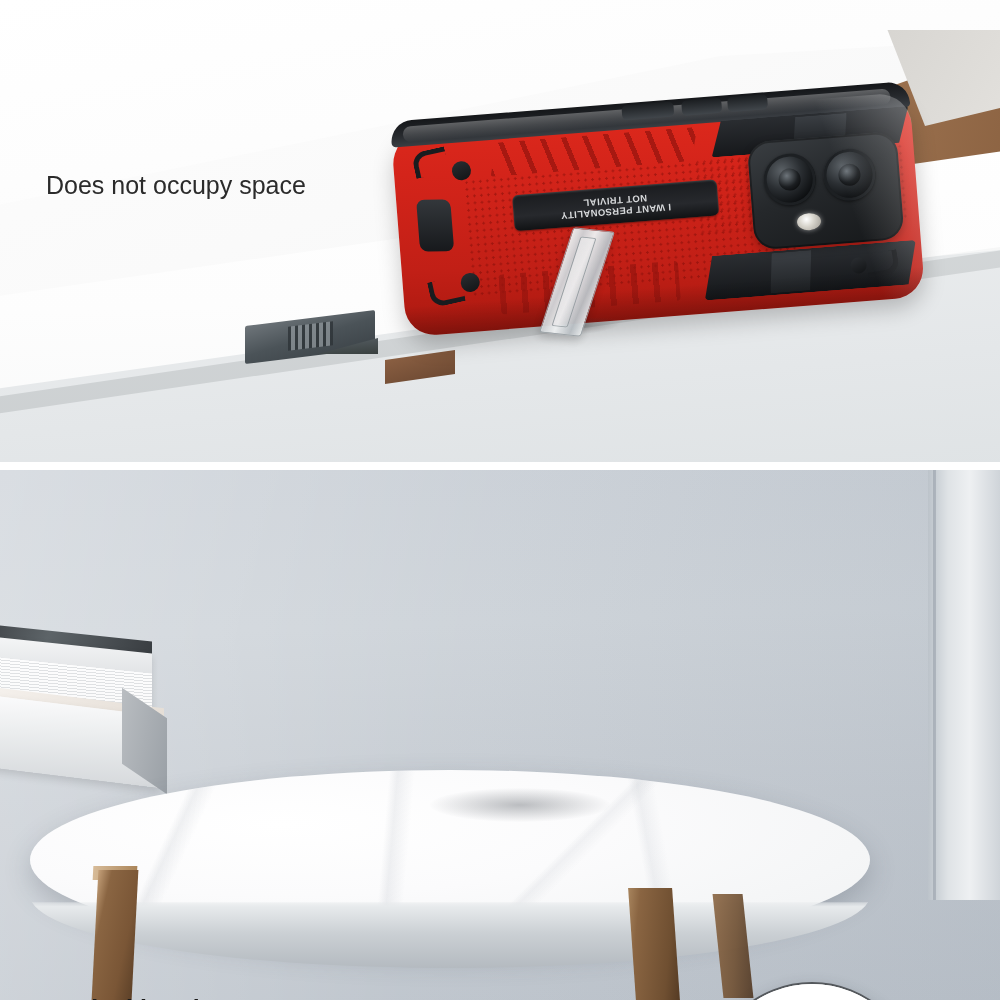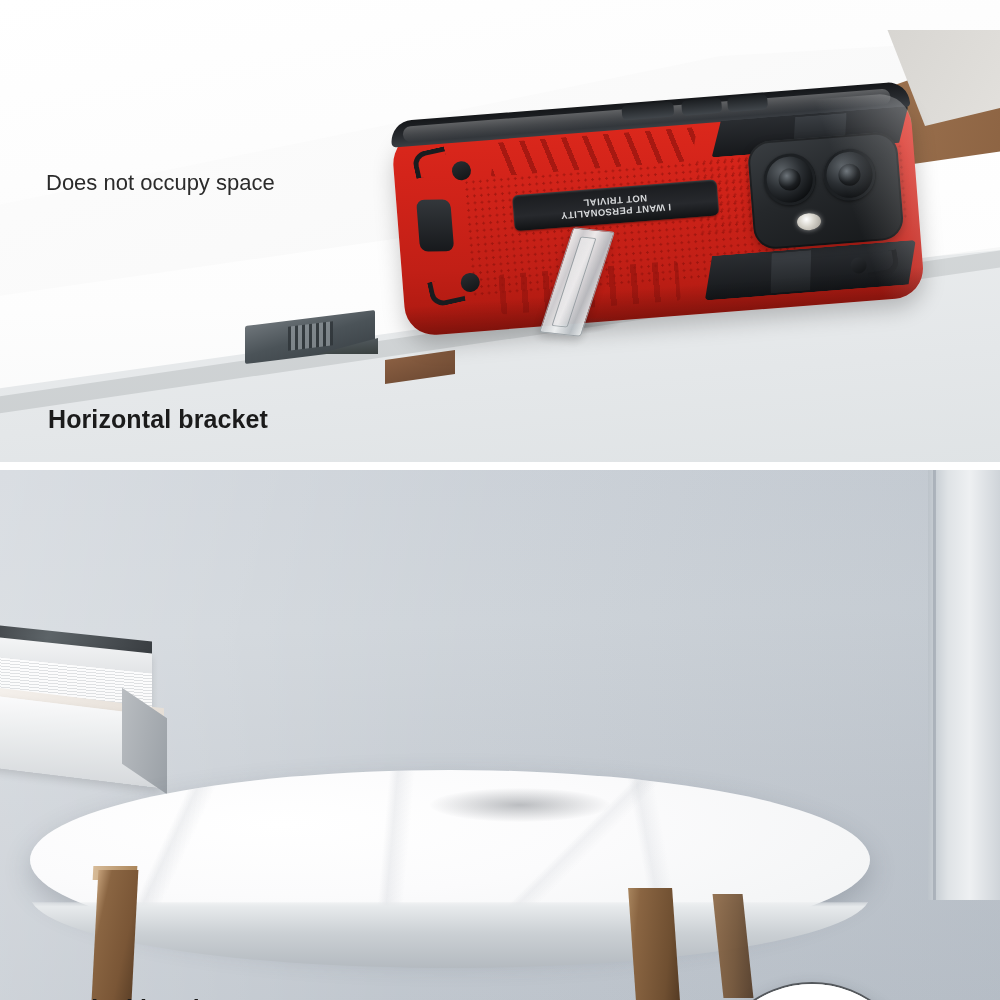--- a/index.html
+++ b/index.html
@@ -261,21 +261,21 @@
     position:absolute; left:48px; top:405px;
     font-size:25px; font-weight:700; color:#1b1b1b; letter-spacing:.1px;
   }
   .headline {
     position:absolute; left:44px; top:30px;
     font-size:47px; font-weight:700; color:#1c1c1c;
     line-height:1.08; letter-spacing:-.3px;
   }
   .subline {
     position:absolute; left:46px; top:170px;
-    font-size:22px; font-weight:400; color:#2b2b2b;
+    font-size:25px; font-weight:400; color:#2b2b2b;
     line-height:1.22; letter-spacing:0;
   }
 
   
   .divider {
     position:absolute; left:0; top:462px; width:1000px; height:8px;
     background:#ffffff; z-index:7;
   }
 
   
@@ -453,21 +453,20 @@
 
     <div class="kick-top-shadow"></div>
     <div class="kick-top"></div>
     <div class="kick-top-slot"></div>
 
     <div class="headline">
     </div>
     <div class="subline">
       <div>Does not occupy space</div>
     </div>
-    <div class="label-horizontal">Horizontal bracket</div>
   </div>
 
   <div class="divider"></div>
 
   <div class="panel-bot">
     <div class="bot-wallgrad"></div>
     <div class="bot-column"></div>
     <div class="bot-column-line"></div>
 
     <div class="book-stack">

